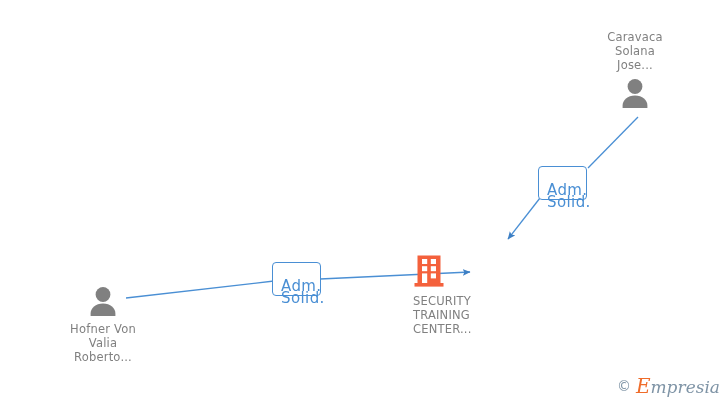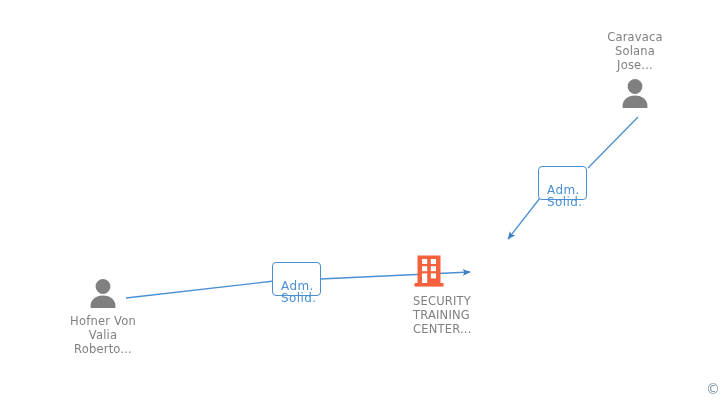--- a/index.html
+++ b/index.html
@@ -70,21 +70,21 @@
 
   
   .edge-label {
     position: absolute;
     box-sizing: border-box;
     border: 1px solid #4a8fd4;
     border-radius: 4px;
     background: #ffffff;
     padding: 4px 7px 5px 8px;
     font-family: "DejaVu Sans", sans-serif;
-    font-size: 12px;
+    font-size: 15px;
     line-height: 12.5px;
     color: #4a8fd4;
     letter-spacing: 0.4px;
     white-space: pre-line;
     text-align: left;
   }
 
   
   #watermark {
     position: absolute;
@@ -172,29 +172,30 @@
     <span class="node-label">SECURITY
 TRAINING
 CENTER...</span>
   </div>
 
   <div class="edge-label" style="left:272px; top:262px; width:49px; height:34px;">
     <span>Adm.
 Solid.</span>
   </div>
 
-  <div class="person-node" style="left:23px; top:278px;">
+  <div class="person-node" style="left:23px; top:286px;">
     <span class="icon-wrap">
       <svg width="34" height="30" viewBox="0 0 34 30" xmlns="http://www.w3.org/2000/svg">
         <circle cx="17" cy="8.5" r="7.4" fill="#808080"></circle>
         <path d="M17 17.6 C9.6 17.6 4.6 22.3 4.6 27.6 L4.6 30 L29.4 30 L29.4 27.6 C29.4 22.3 24.4 17.6 17 17.6 Z" fill="#808080"></path>
       </svg>
     </span>
     <span class="node-label" style="margin-top:6px;">Hofner Von
 Valia
 Roberto...</span>
   </div>
 
   <div id="watermark">
     <span class="copy">©</span>
+    <span class="brand"><span class="cap">E</span><span>mpresia</span></span>
   </div>
 
 </div>
 
 </body></html>

